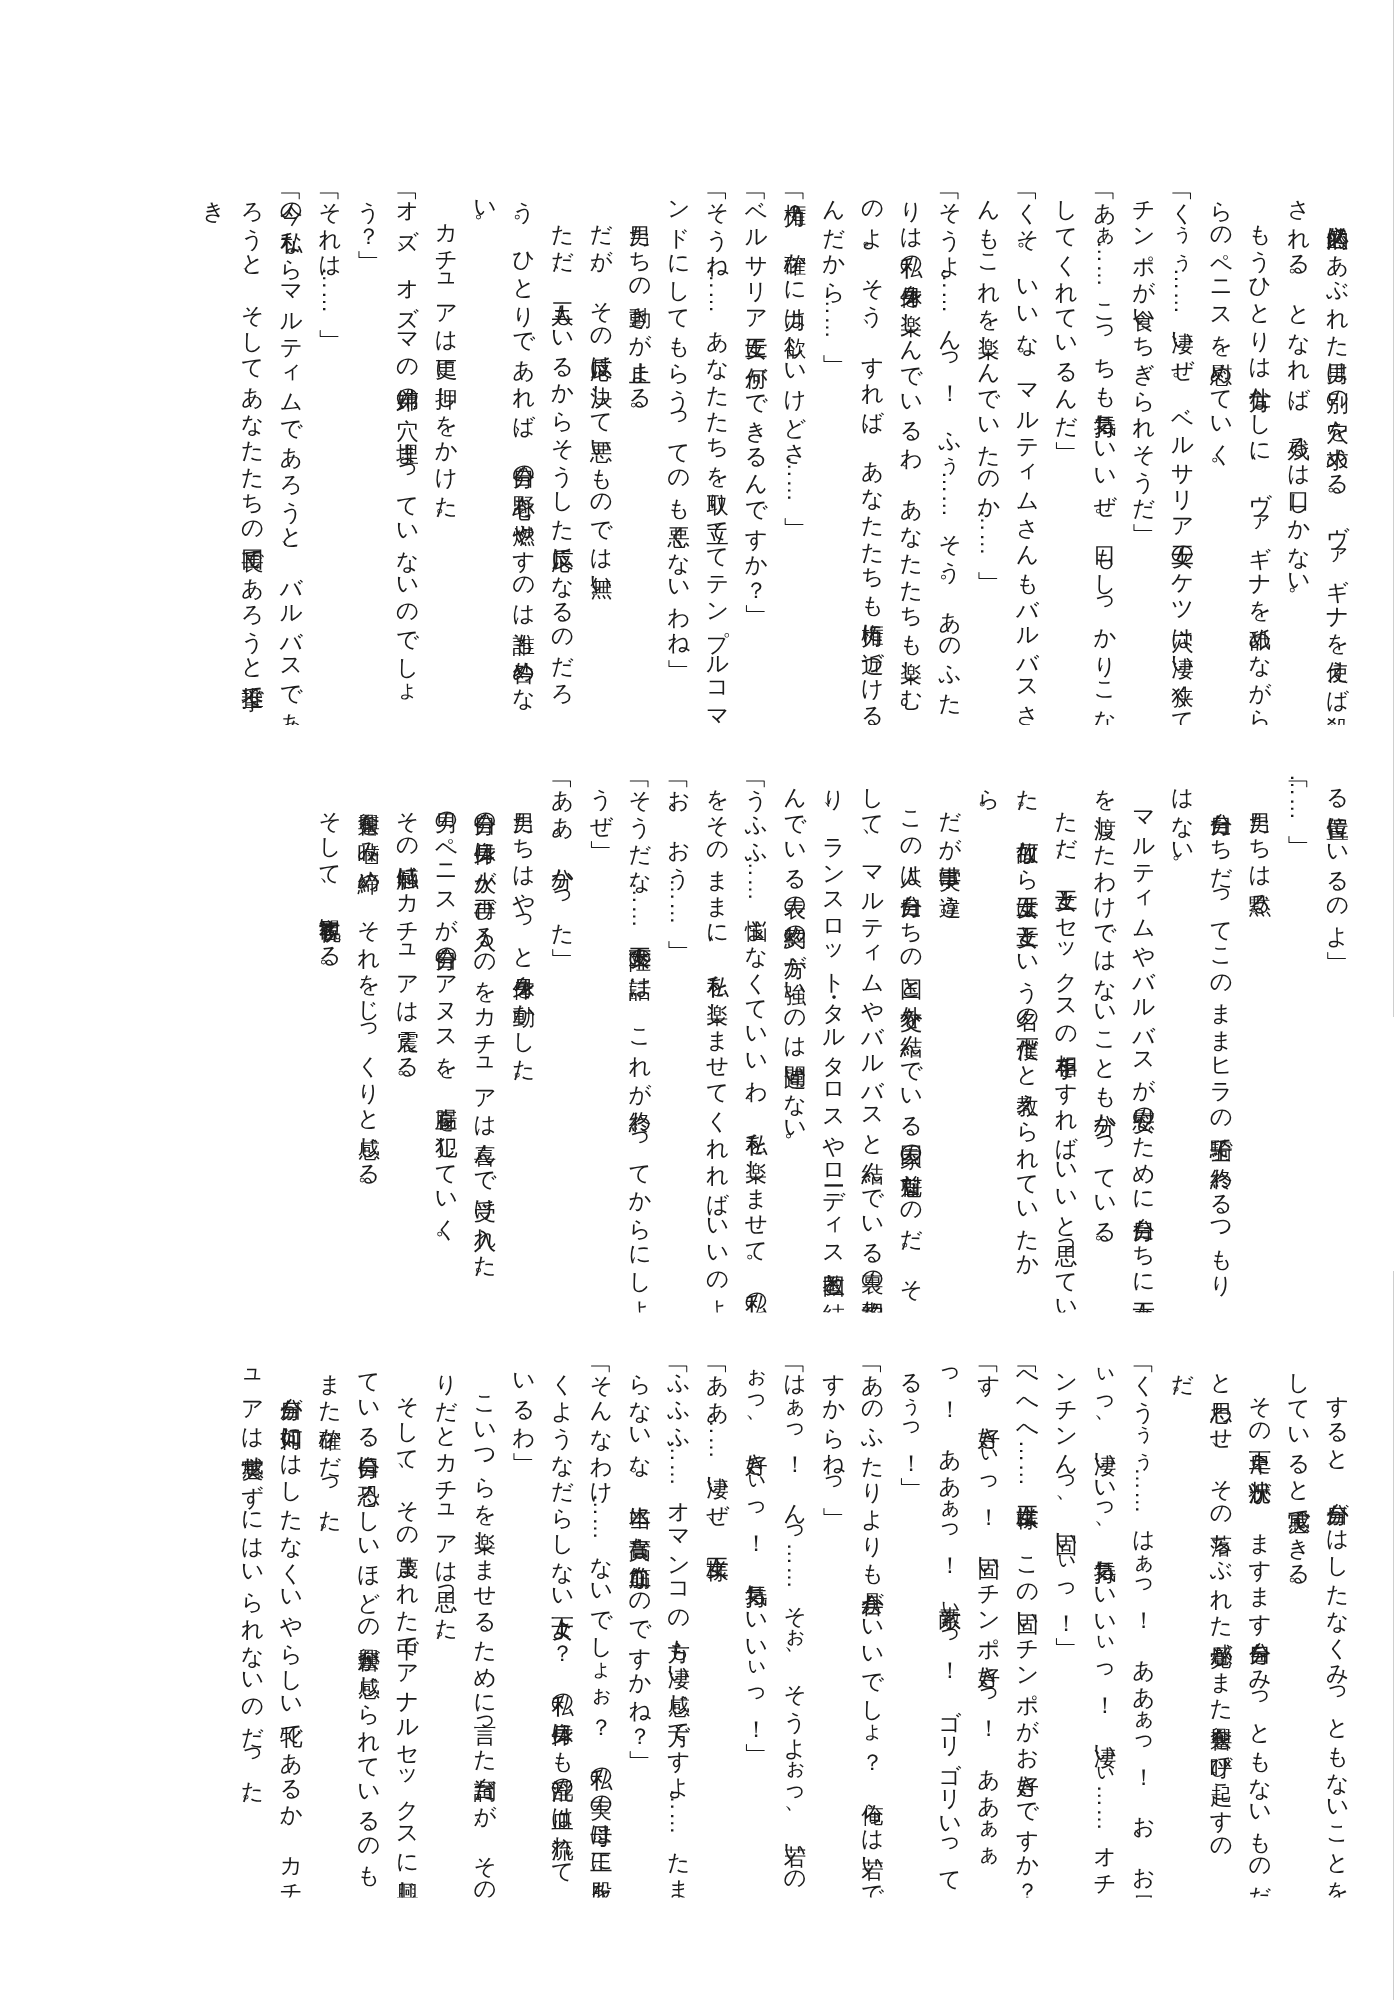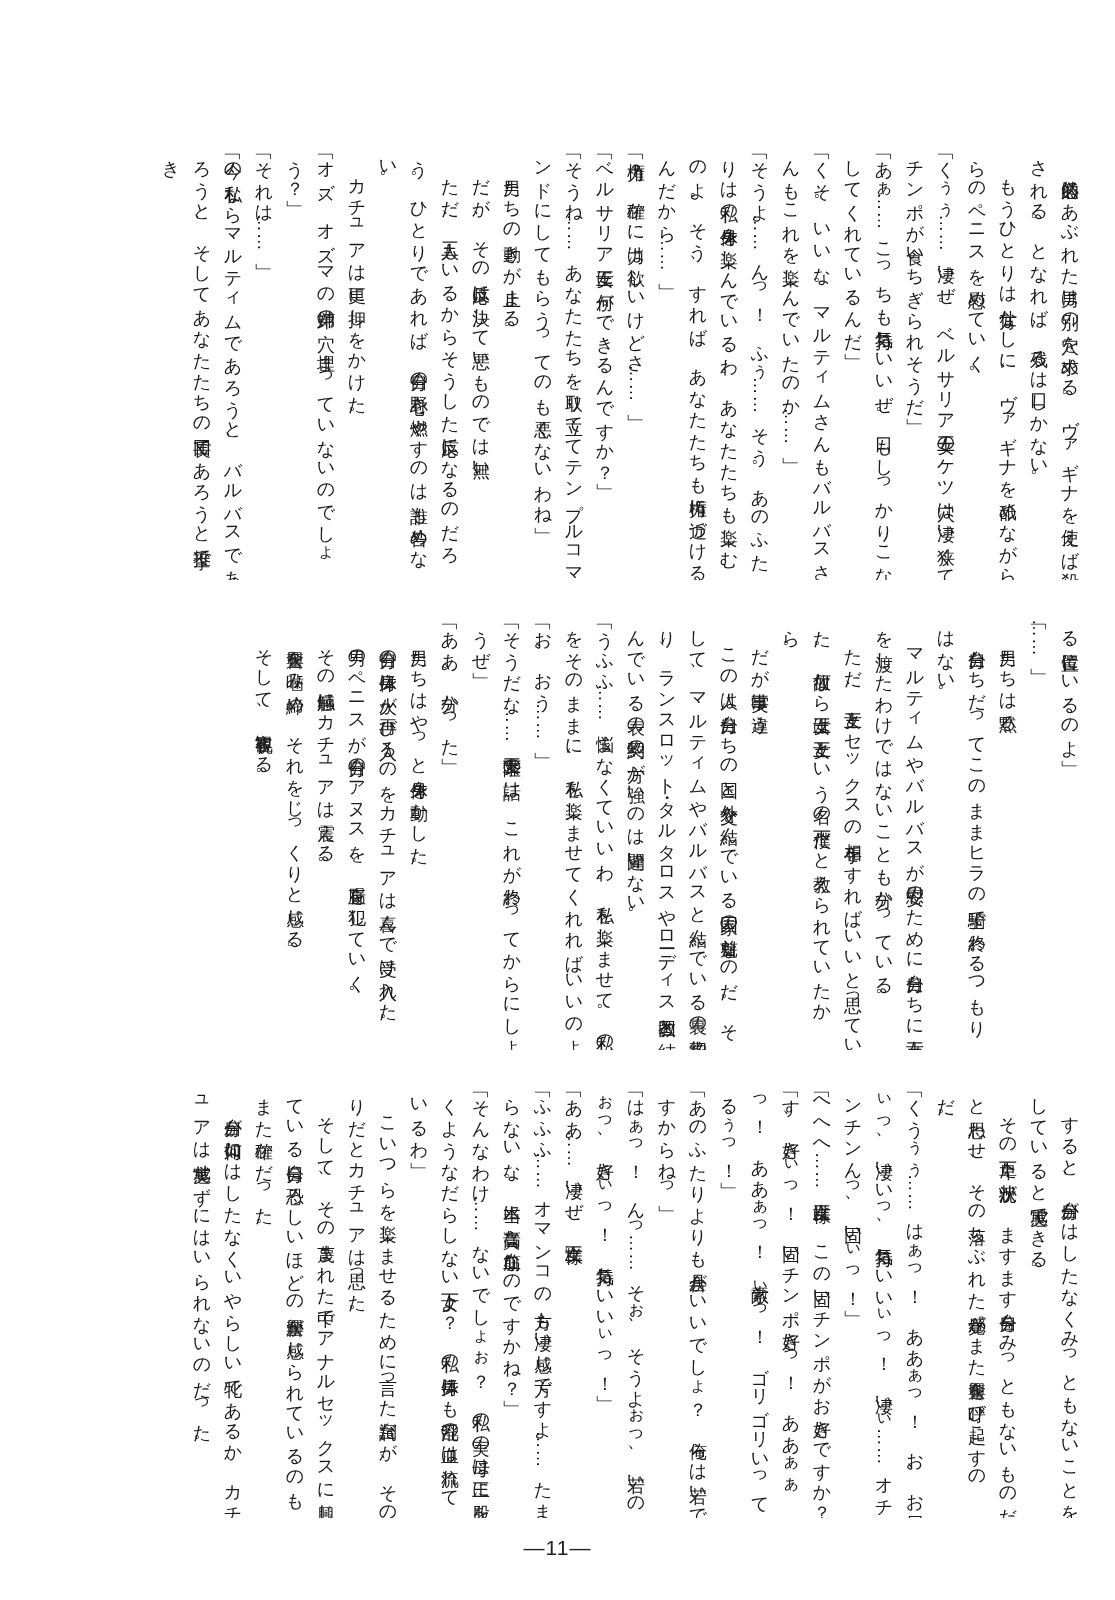--- a/index.html
+++ b/index.html
@@ -95,14 +95,13 @@
       <p class="para">「す、好きぃっ！　固いチンポ好きっ！　ああぁぁっ！　ああぁっ！　素敵ぃっ！　ゴリゴリいってるぅっ！」</p>
       <p class="para">「あのふたりよりも具合がいいでしょ？　俺らは若いですからねっ」</p>
       <p class="para">「はぁっ！　んっ……そぉ、そうよぉっ、若いのぉっ、好きぃっ！　気持ちいいぃっ！」</p>
       <p class="para">「ああ……凄いぜ、女王様」</p>
       <p class="para">「ふふふ……オマンコの方も凄い感じ方ですよ……たまらないな。本当に高貴な血筋なのですかね？」</p>
       <p class="para">「そんなわけ……ないでしょぉ？　私の実の母は王に股を開くようなだらしない下女よ？　私の身体にも淫乱の血は流れているわ」</p>
       <p class="para indent">こいつらを楽しませるために言った台詞だが、その通りだとカチュアは思った。</p>
       <p class="para indent">そして、その蔑まれた中でアナルセックスに興じている自分に恐ろしいほどの興奮が感じられているのもまた確かだった。</p>
       <p class="para indent">自分が如何にはしたなくいやらしい牝であるか、カチュアは実感せずにはいられないのだった。</p>
     </section>
-  <div class="footer">—11—</div>
 </div>
 
 </body></html>

